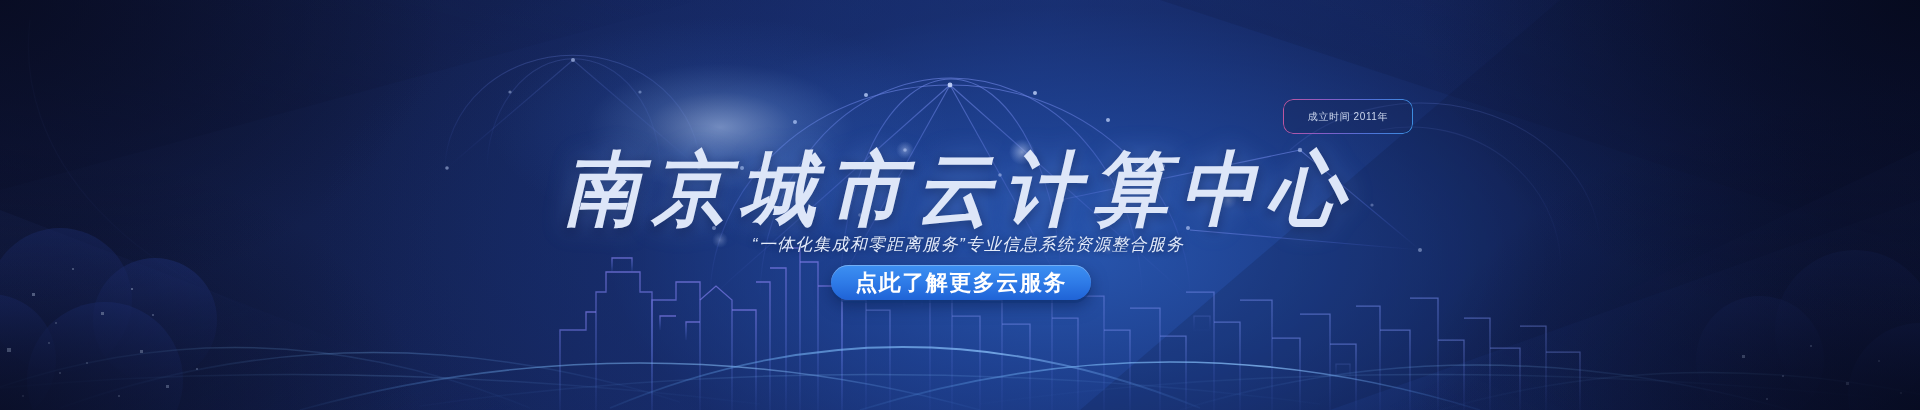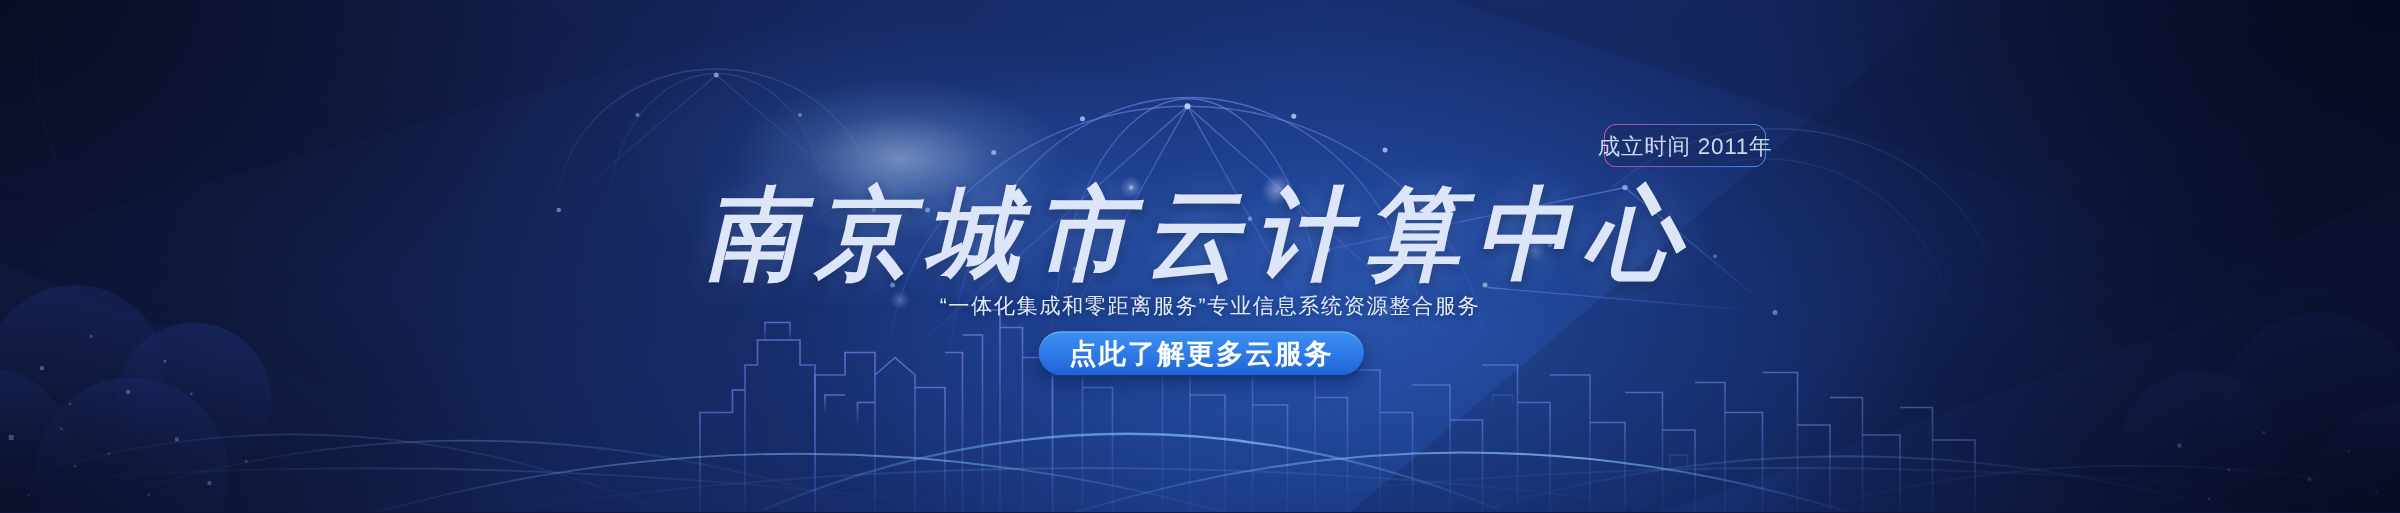--- a/index.html
+++ b/index.html
@@ -101,20 +101,21 @@
     position: absolute;
     left: 16px; right: 0;
     top: 216px;
     text-align: center;
     font-size: 17px;
     line-height: 24px;
     letter-spacing: 1.2px;
     color: #e3ebfa;
     text-shadow: 0 1px 6px rgba(10,22,60,0.65);
     white-space: nowrap;
+    font-style: italic;
   }
 
   #cta-button {
     position: absolute;
     left: 831px;
     top: 265px;
     width: 260px;
     height: 35px;
     border: 0;
     border-radius: 18px;
@@ -135,21 +136,21 @@
   #founded-badge {
     position: absolute;
     left: 1283px;
     top: 99px;
     width: 130px;
     height: 35px;
     border-radius: 10px;
     display: flex;
     align-items: center;
     justify-content: center;
-    font-size: 18px;
+    font-size: 10px;
     letter-spacing: 0.6px;
     color: #ccd7ee;
     background: rgba(22,38,84,0.30);
     position: absolute;
   }
   #founded-badge::before {
     content: "";
     position: absolute;
     inset: 0;
     border-radius: 10px;

